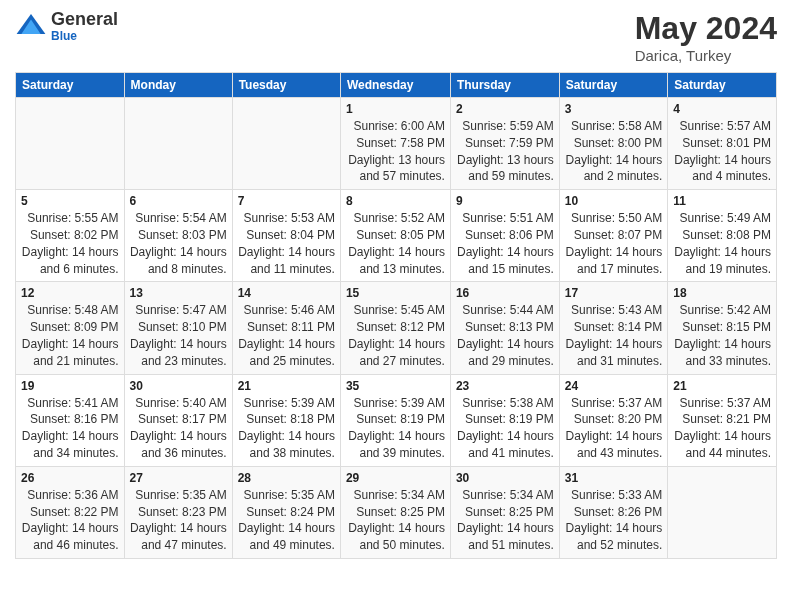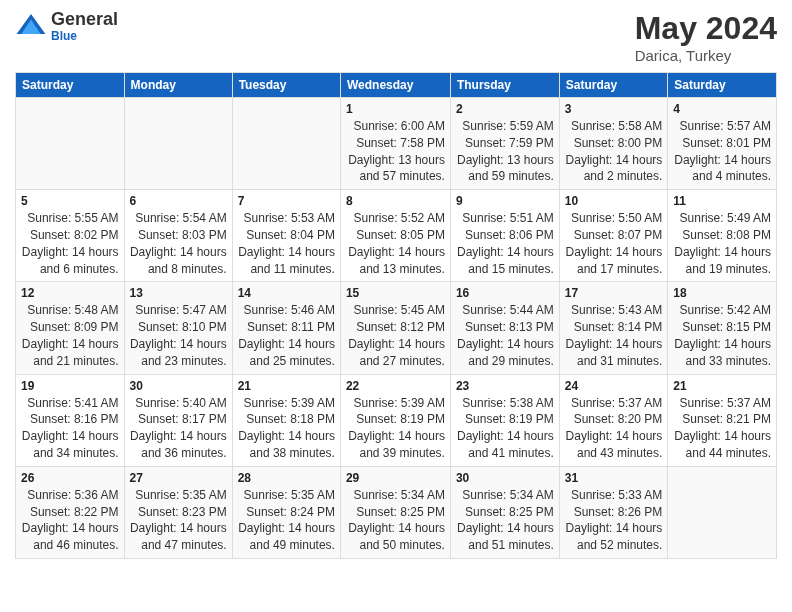--- a/index.html
+++ b/index.html
@@ -222,21 +222,21 @@
           </td>
           <td>
             <div class="day-number">30</div>
             <div class="day-info">Sunrise: 5:40 AM<br>Sunset: 8:17 PM<br>Daylight: 14 hours<br>and 36 minutes.</div>
           </td>
           <td>
             <div class="day-number">21</div>
             <div class="day-info">Sunrise: 5:39 AM<br>Sunset: 8:18 PM<br>Daylight: 14 hours<br>and 38 minutes.</div>
           </td>
           <td>
-            <div class="day-number">22</div>
+            <div class="day-number">35</div>
             <div class="day-info">Sunrise: 5:39 AM<br>Sunset: 8:19 PM<br>Daylight: 14 hours<br>and 39 minutes.</div>
           </td>
           <td>
             <div class="day-number">23</div>
             <div class="day-info">Sunrise: 5:38 AM<br>Sunset: 8:19 PM<br>Daylight: 14 hours<br>and 41 minutes.</div>
           </td>
           <td>
             <div class="day-number">24</div>
             <div class="day-info">Sunrise: 5:37 AM<br>Sunset: 8:20 PM<br>Daylight: 14 hours<br>and 43 minutes.</div>
           </td>

